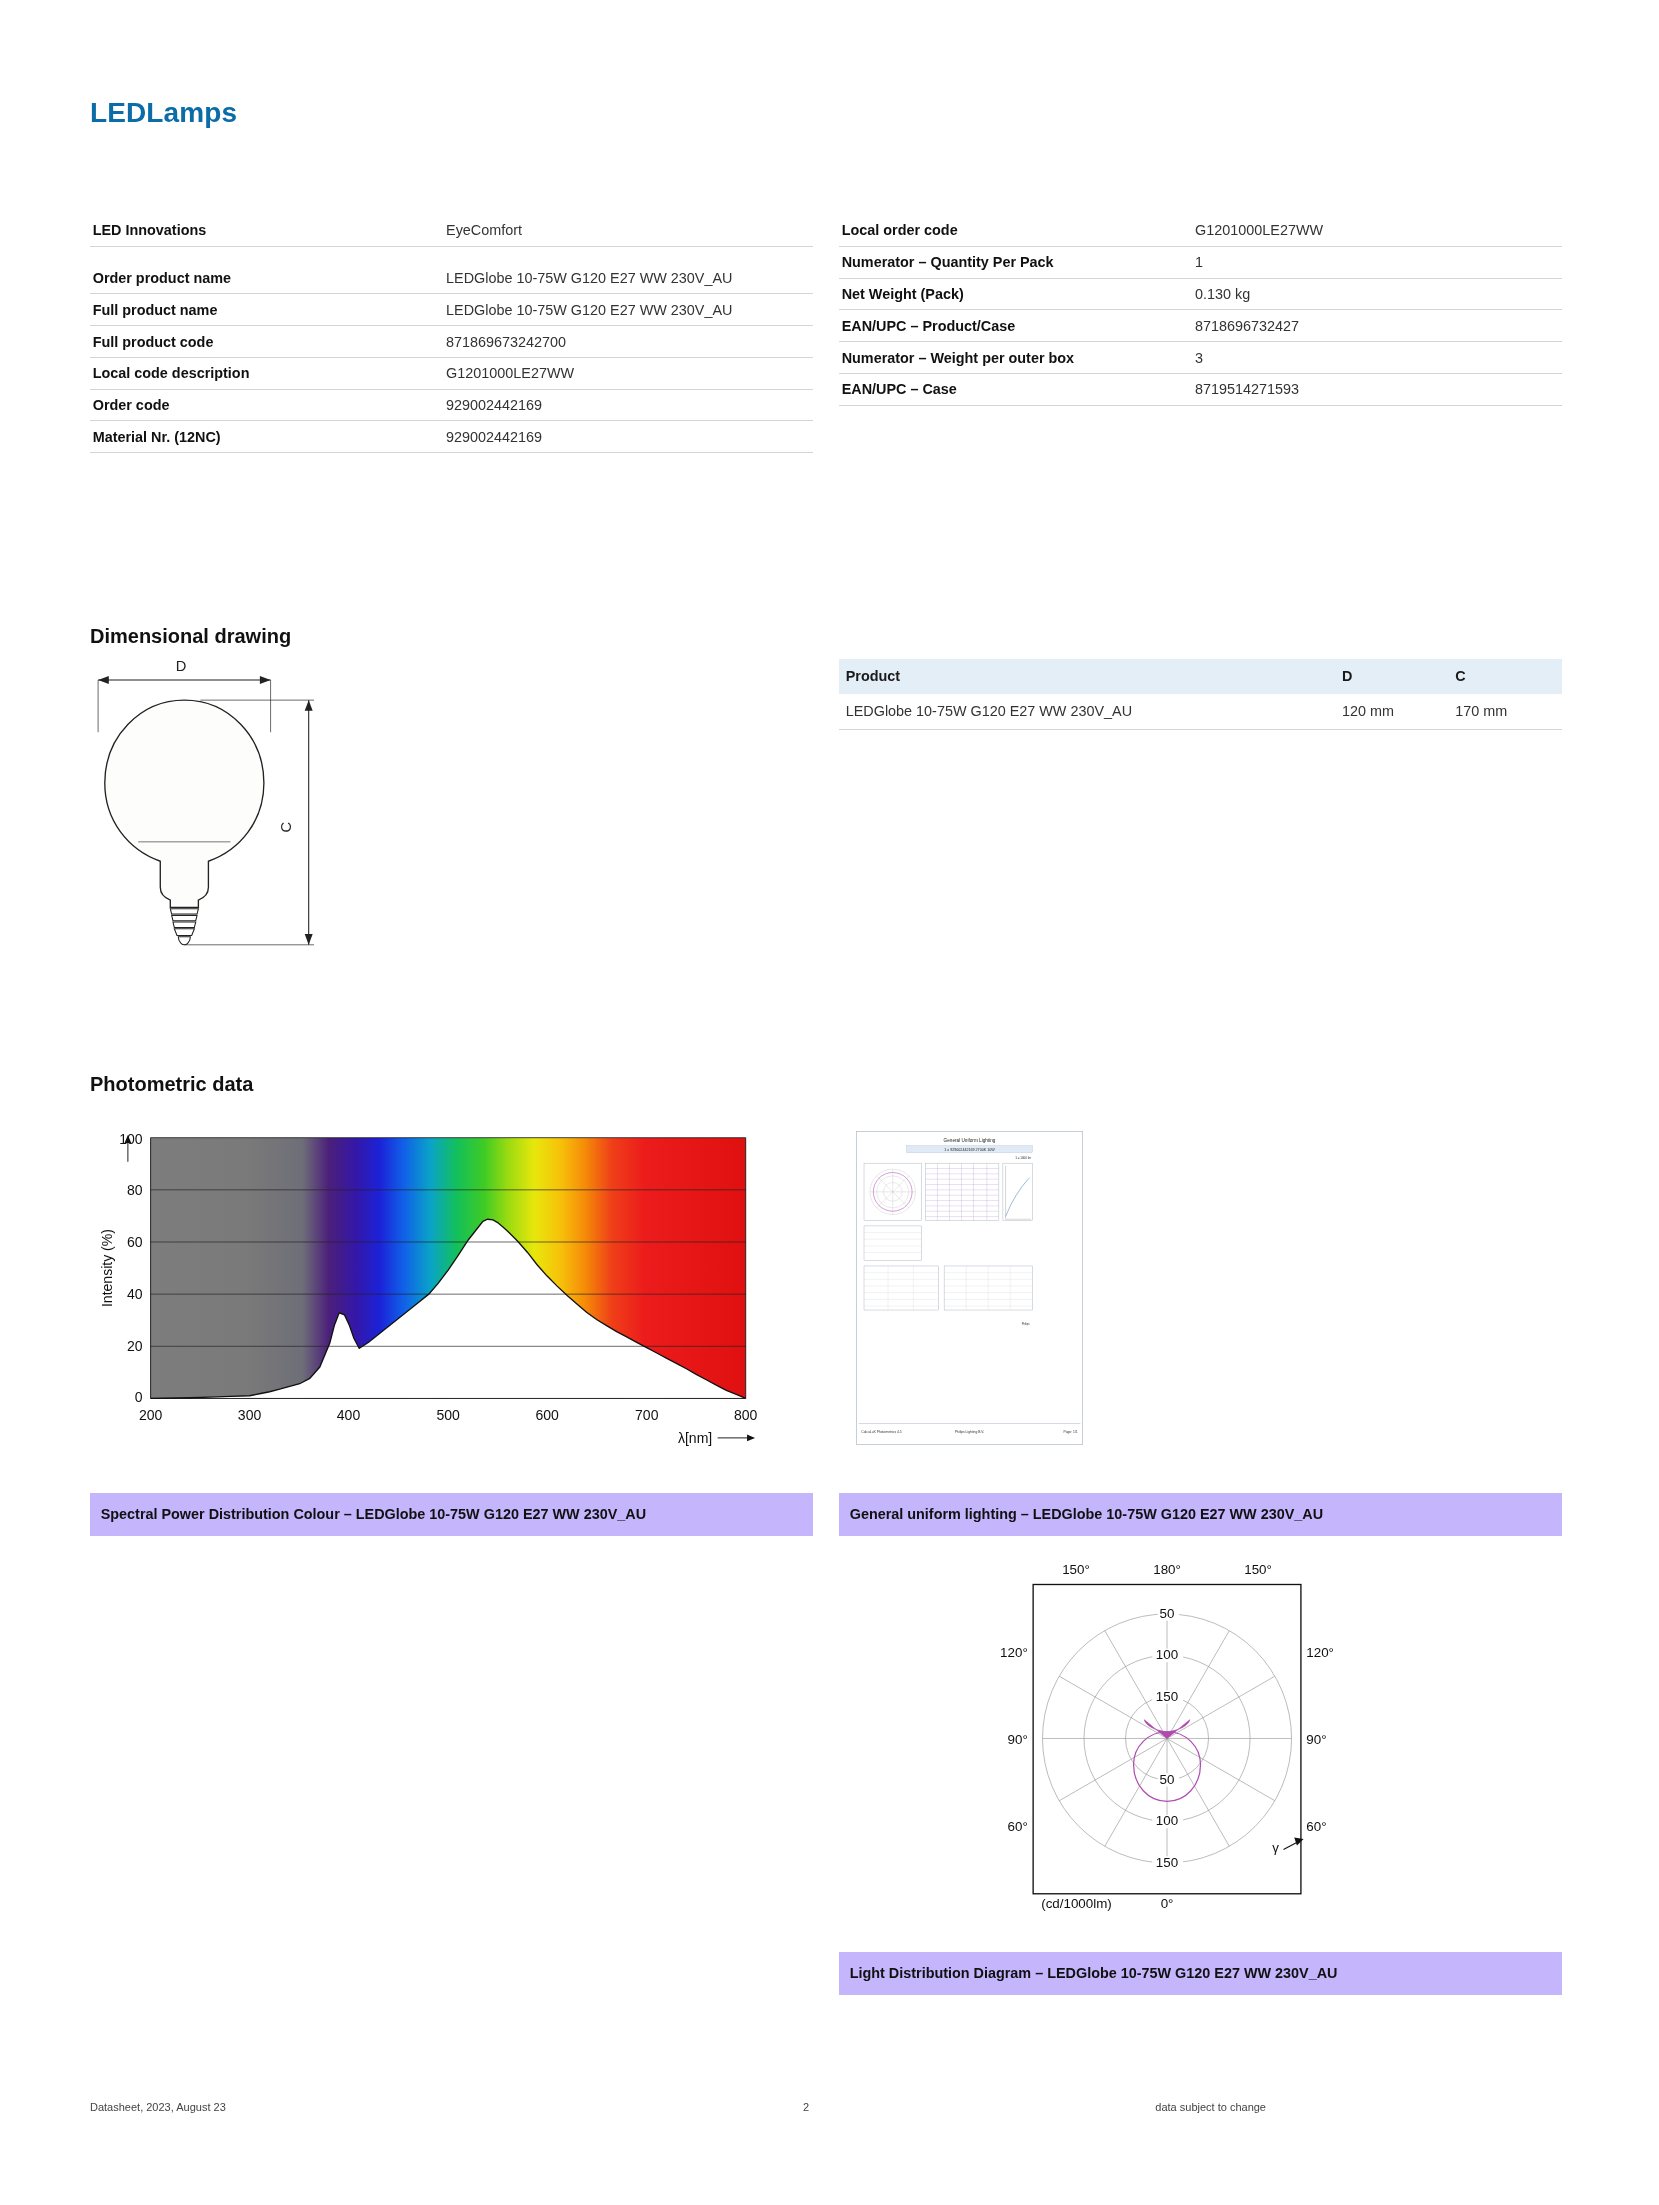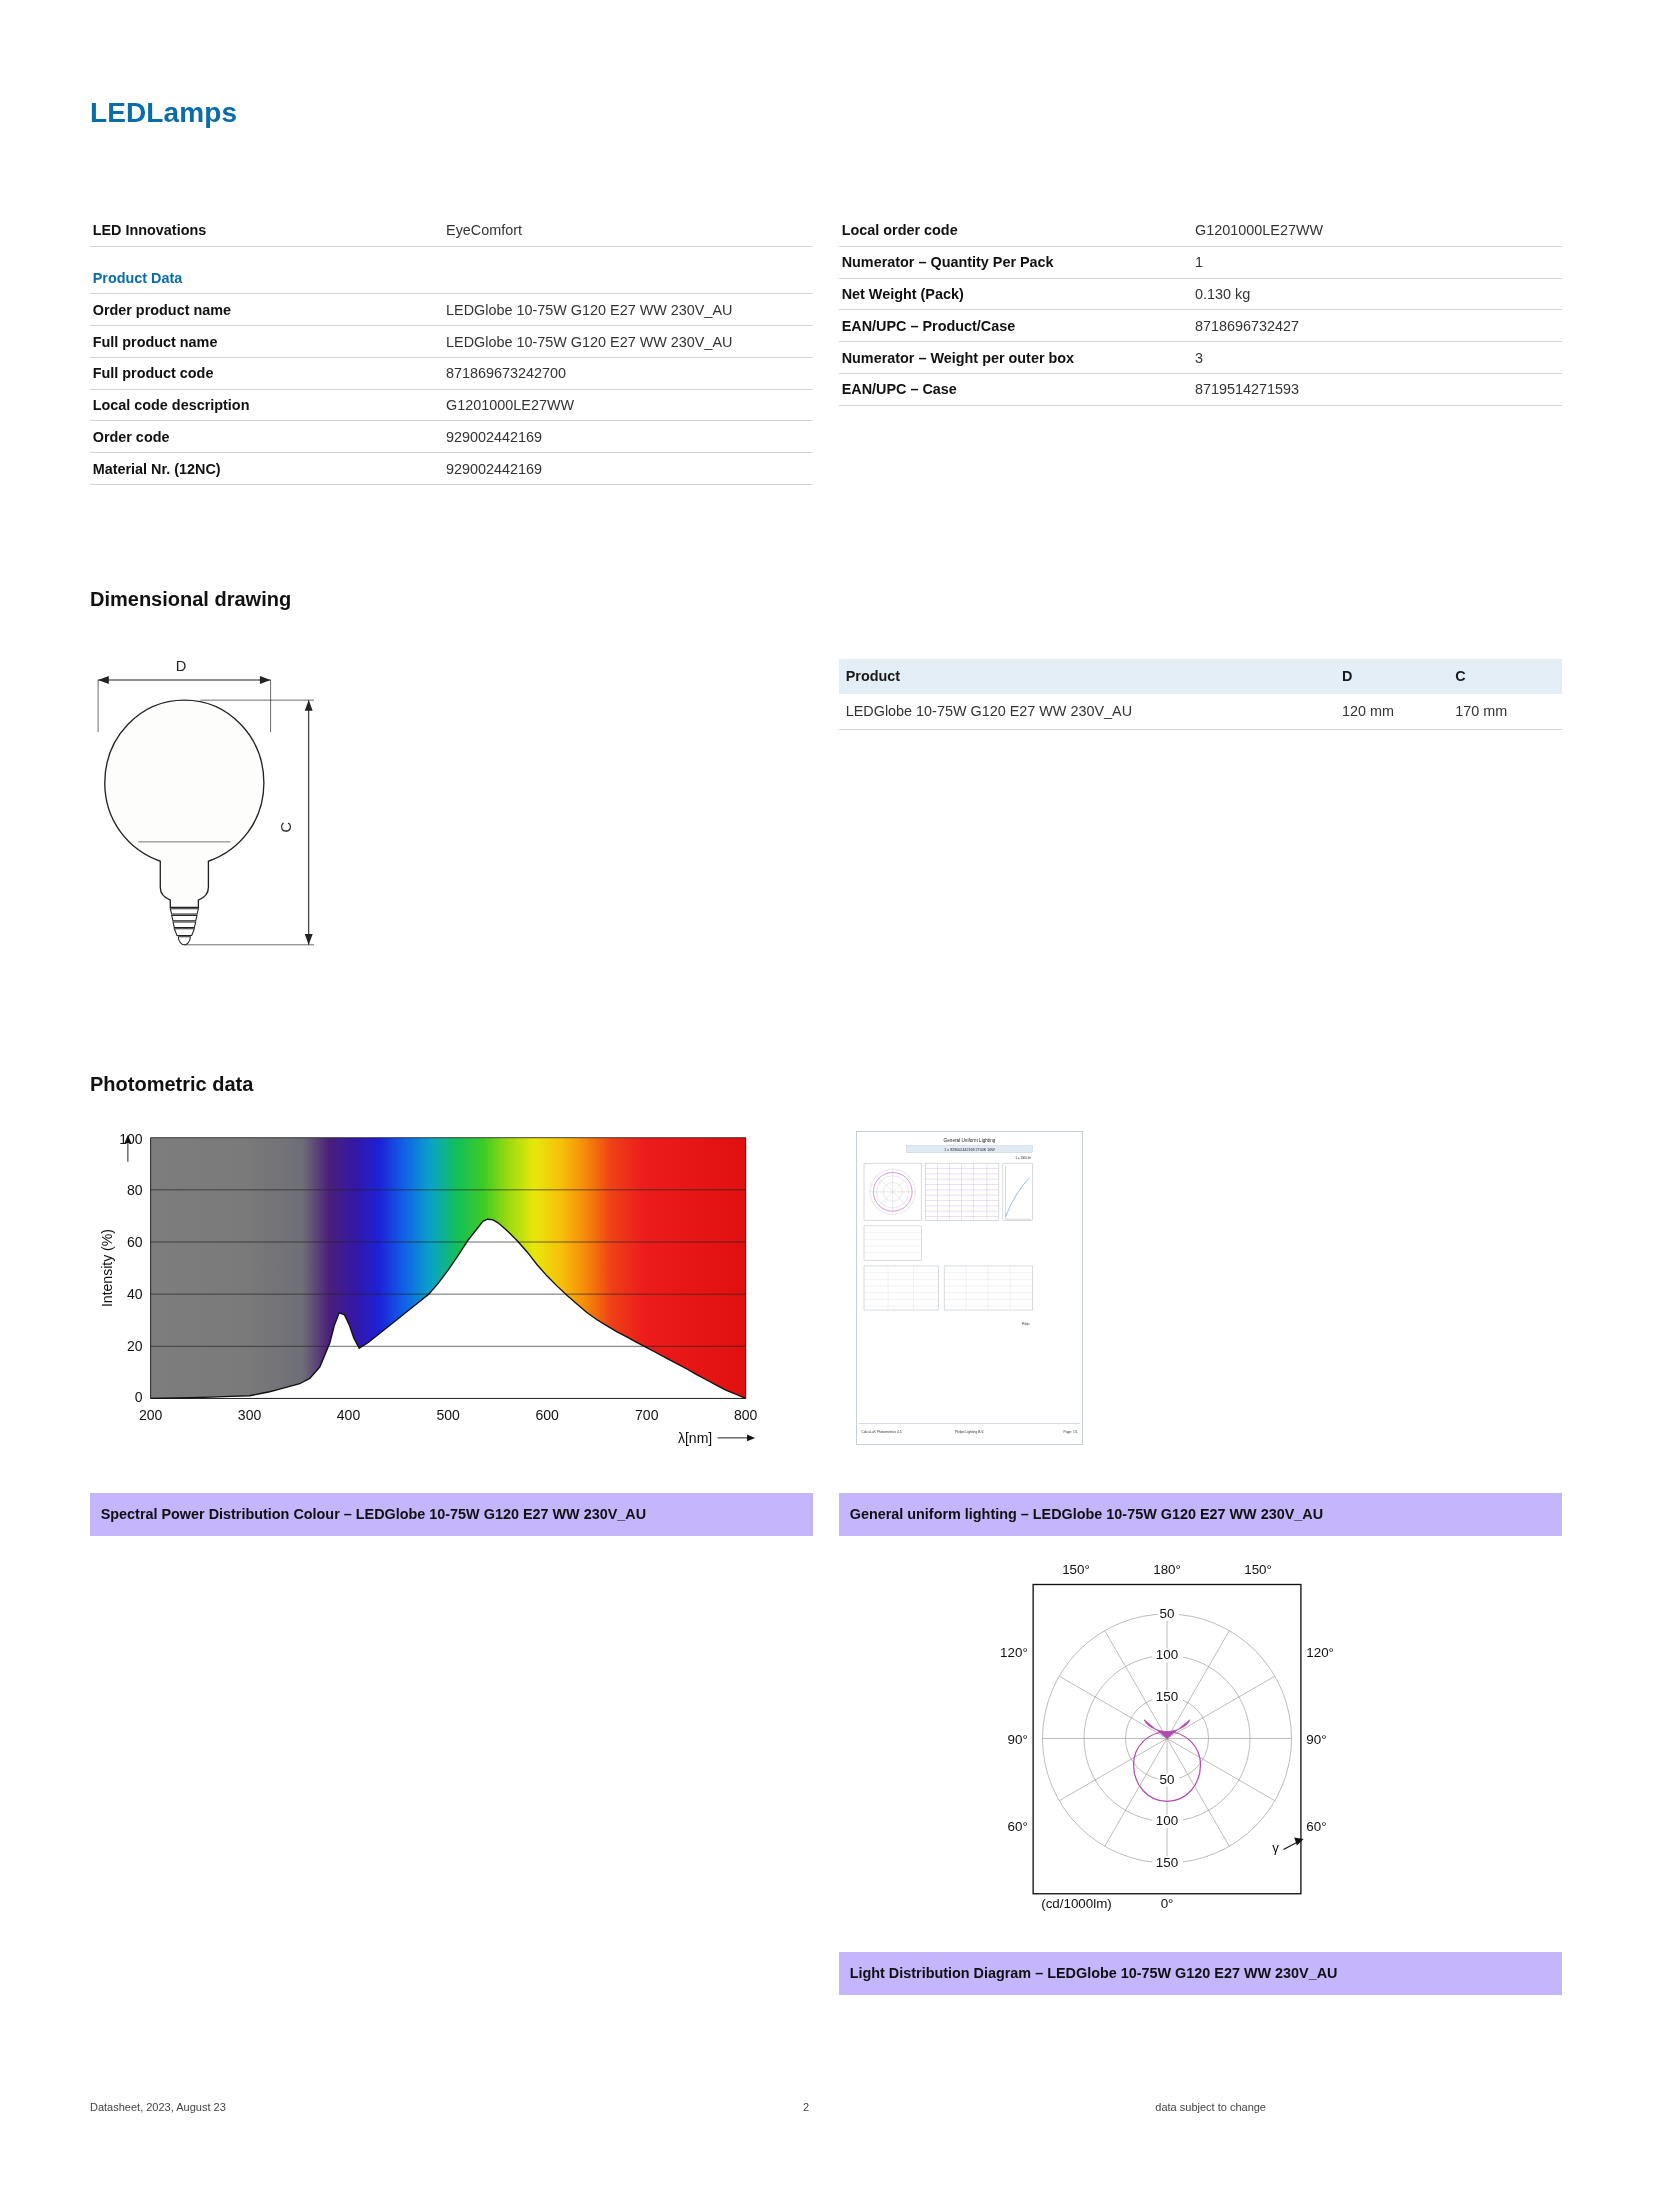--- a/index.html
+++ b/index.html
@@ -61,21 +61,21 @@
   #spec-right { left: 839px; top: 215px; width: 723px; }
   #spec-right td.k { width: 348px; }
 
   
   .section-heading {
     position: absolute;
     font-size: 20px;
     font-weight: bold;
     color: #111;
   }
-  #dim-heading { left: 90px; top: 588px; }
+  #dim-heading { left: 90px; top: 625px; }
   #photo-heading { left: 90px; top: 1073px; }
 
   
   #dim-drawing {
     position: absolute;
     left: 90px;
     top: 652px;
     width: 301px;
     height: 361px;
   }
@@ -167,24 +167,20 @@
   <div class="doc-title">LEDLamps</div>
 
   <table class="spec-table" id="spec-left">
     <tbody>
       <tr>
         <td class="k">LED Innovations</td>
         <td class="v">EyeComfort</td>
       </tr>
       <tr class="no-rule">
         <td class="k"></td>
-        <td class="v"></td>
-      </tr>
-      <tr>
-        <td class="k section">Product Data</td>
         <td class="v"></td>
       </tr>
       <tr>
         <td class="k">Order product name</td>
         <td class="v">LEDGlobe 10-75W G120 E27 WW 230V_AU</td>
       </tr>
       <tr>
         <td class="k">Full product name</td>
         <td class="v">LEDGlobe 10-75W G120 E27 WW 230V_AU</td>
       </tr>

